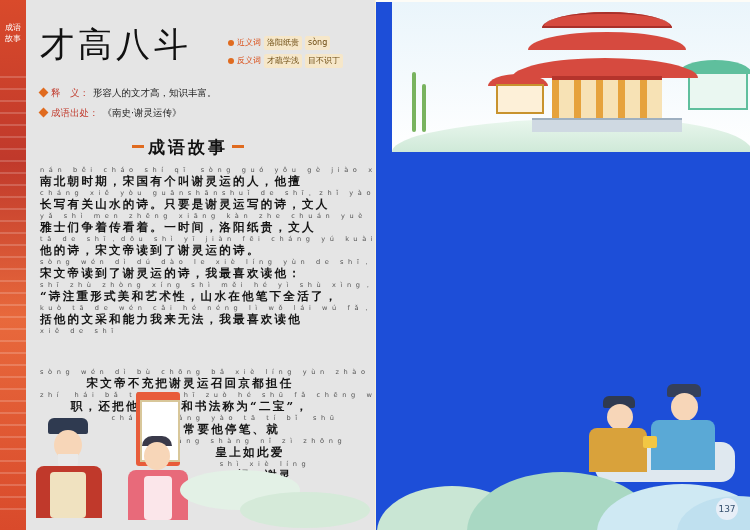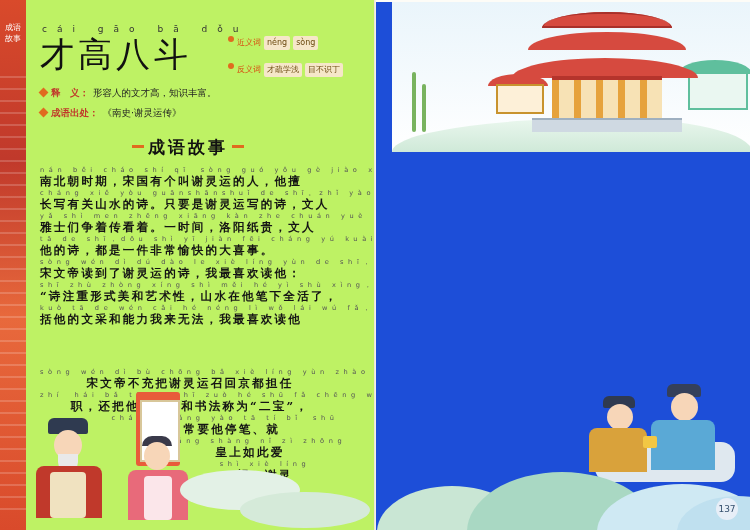--- a/index.html
+++ b/index.html
@@ -1,42 +1,42 @@
 <!DOCTYPE html>
 <html><head>
 <meta charset="utf-8">
 <style>
   html,body{margin:0;padding:0;}
   body{width:750px;height:530px;background:#ffffff;font-family:"DejaVu Sans","Liberation Sans",sans-serif;overflow:hidden;}
   .page{position:relative;width:750px;height:530px;background:#fdfcf7;}
-  .left-page{position:absolute;left:0;top:0;width:375px;height:530px;background:#bef264;}
+  .left-page{position:absolute;left:0;top:0;width:375px;height:530px;background:#e5e5e5;}
   .right-page{position:absolute;left:375px;top:2px;width:377px;height:530px;background:#1d4ed8;}
   .spine{position:absolute;left:374px;top:0;width:2px;height:530px;background:linear-gradient(to right,#e8e2d2,#f7f3e8);}
 
   
   .edge-band{position:absolute;left:0;top:0;width:26px;height:530px;background:linear-gradient(to bottom,#d94a2b,#c0392b 30%,#e8693c 60%,#d94a2b);}
   .edge-band .tab-text{position:absolute;top:22px;left:2px;width:22px;color:#fff;font-size:8px;line-height:11px;text-align:center;}
   .edge-pattern{position:absolute;left:0;top:70px;width:26px;height:440px;background:
      repeating-linear-gradient(0deg,rgba(255,255,255,.18) 0 2px,rgba(255,255,255,0) 2px 12px);}
 
   
   .head-wrap{position:absolute;left:40px;top:24px;width:330px;}
   .pinyin-title{font-size:9px;color:#333;letter-spacing:10px;margin-left:2px;}
   .big-title{font-size:34px;font-weight:normal;color:#111;letter-spacing:4px;line-height:40px;font-family:"DejaVu Serif","Liberation Serif",serif;}
 
   .syn-box{position:absolute;left:228px;top:36px;width:140px;font-size:8px;line-height:14px;}
-  .syn-row{display:flex;margin-bottom:13px;}
+  .syn-row{display:flex;align-items:center;margin-bottom:4px;}
   .dot{width:6px;height:6px;border-radius:50%;background:#e06b1f;margin-right:3px;flex:none;}
   .syn-label{color:#d9480f;margin-right:3px;white-space:nowrap;}
   .syn-chip{background:#f6e7c9;color:#6b4a10;padding:0 3px;border-radius:2px;margin-right:3px;white-space:nowrap;}
 
   .meta{position:absolute;left:40px;top:84px;width:330px;font-size:9.5px;color:#222;line-height:17px;}
   .meta-row{display:flex;align-items:center;margin-bottom:3px;}
   .diamond{width:7px;height:7px;background:#e06b1f;transform:rotate(45deg);margin-right:4px;flex:none;}
-  .meta-key{color:#c0392b;font-weight:bold;margin-right:4px;white-space:nowrap;text-align:center;}
+  .meta-key{color:#c0392b;font-weight:normal;margin-right:4px;white-space:nowrap;text-align:center;}
 
   .story-head{position:absolute;left:148px;top:136px;font-size:17px;font-weight:bold;color:#111;letter-spacing:3px;font-family:"DejaVu Serif","Liberation Serif",serif;}
   .story-head:before{content:"";position:absolute;left:-16px;top:9px;width:12px;height:3px;background:#e06b1f;}
   .story-head:after{content:"";position:absolute;right:-16px;top:9px;width:12px;height:3px;background:#e06b1f;}
 
   
   .body-col{position:absolute;font-size:11.5px;color:#1a1a1a;line-height:13px;}
   .prow{margin-bottom:1px;}
   .py{font-size:6.6px;color:#555;letter-spacing:4.6px;line-height:8px;white-space:nowrap;}
   .hz{font-size:11.6px;color:#141414;letter-spacing:2.2px;line-height:14px;white-space:nowrap;font-family:"DejaVu Serif","Liberation Serif",serif;font-weight:bold;}
@@ -94,29 +94,28 @@
 
 <div class="page">
   <div class="left-page">
 
     <div class="edge-band">
       <div class="edge-pattern"></div>
       <div class="tab-text">成语故事</div>
     </div>
 
     <div class="head-wrap">
-      <div class="pinyin-title">cái gāo bā dǒu</div>
       <div class="big-title">才高八斗</div>
     </div>
 
     <div class="syn-box">
       <div class="syn-row">
         <span class="dot"></span>
         <span class="syn-label">近义词</span>
-        <span class="syn-chip">néng</span>
+        <span class="syn-chip">洛阳纸贵</span>
         <span class="syn-chip">sòng</span>
       </div>
       <div class="syn-row">
         <span class="dot"></span>
         <span class="syn-label">反义词</span>
         <span class="syn-chip">才疏学浅</span>
         <span class="syn-chip">目不识丁</span>
       </div>
     </div>
 
@@ -143,35 +142,36 @@
       <div class="prow">
           <div class="py">cháng xiě yòu guānshānshuǐ de shī。zhǐ yào shì xiè líng yùn xiě de shī，wén rén</div>
           <div class="hz">长写有关山水的诗。只要是谢灵运写的诗，文人</div>
         </div>
       <div class="prow">
           <div class="py">yǎ shì men zhēng xiāng kàn zhe chuán yuè　yī shí jiān，luò yáng zhǐ guì</div>
           <div class="hz">雅士们争着传看着。一时间，洛阳纸贵，文人</div>
         </div>
       <div class="prow">
           <div class="py">tā de shī，dōu shì yī jiàn fēi cháng yú kuài de dà xǐ shì</div>
-          <div class="hz">他的诗，都是一件非常愉快的大喜事。</div>
+          <div class="hz">他的诗，宋文帝读到了谢灵运的诗。</div>
         </div>
       <div class="prow">
           <div class="py">sòng wén dì dú dào le xiè líng yùn de shī，bù jìn pāi àn dà zàn</div>
           <div class="hz">宋文帝读到了谢灵运的诗，我最喜欢读他：</div>
         </div>
       <div class="prow">
           <div class="py">shī zhù zhòng xíng shì měi hé yì shù xìng，shān shuǐ zài tā bǐ xià quán huó le</div>
           <div class="hz">“诗注重形式美和艺术性，山水在他笔下全活了，</div>
         </div>
       <div class="prow">
           <div class="py">kuò tā de wén cǎi hé néng lì wǒ lái wú fǎ，wǒ zuì xǐ huān dú tā</div>
           <div class="hz">括他的文采和能力我来无法，我最喜欢读他</div>
         </div>
       <div class="prow">
+          <div class="py">xiě de shī</div>
         </div>
     </div>
 
     <div class="body-col left-body2">
       <div class="prow center-note">
           <div class="py">sòng wén dì bù chōng bǎ xiè líng yùn zhào huí jīng shèng zhào tā dān rèn</div>
           <div class="hz">宋文帝不充把谢灵运召回京都担任</div>
         </div>
       <div class="prow center-note">
           <div class="py">zhí　hái bǎ tā de shī zuò hé shū fǎ chēng wéi　èr bǎo</div>

